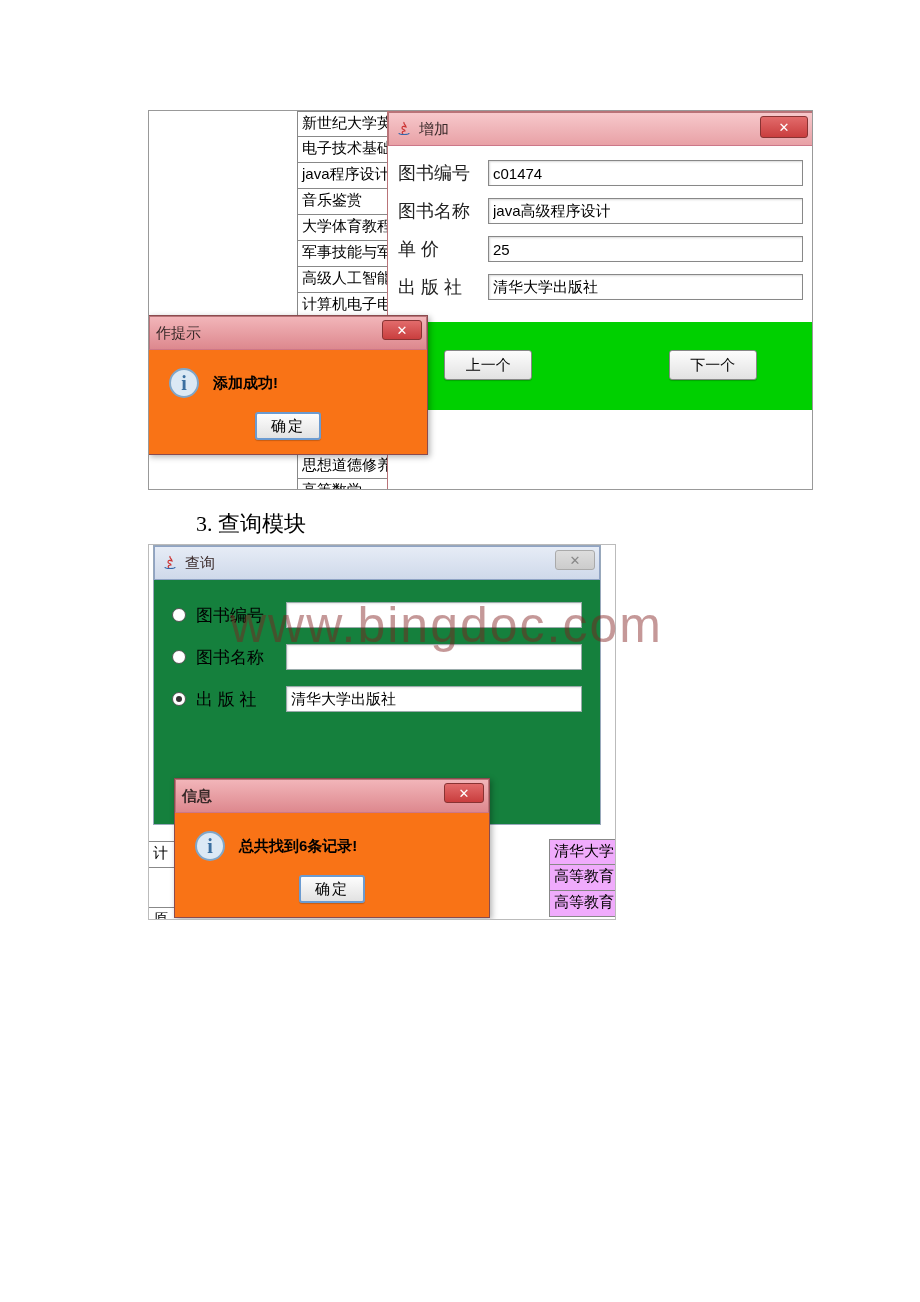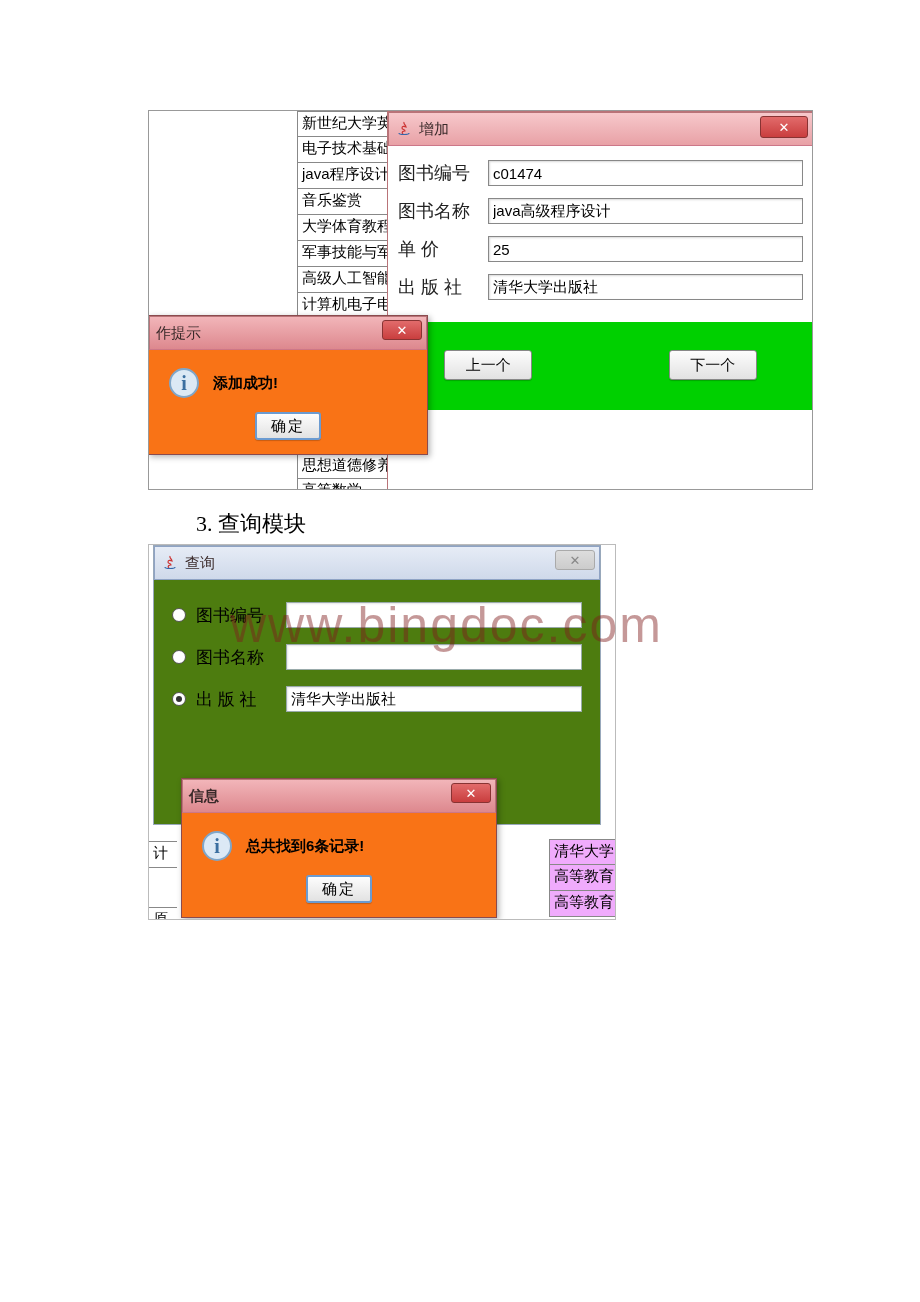--- a/index.html
+++ b/index.html
@@ -29,21 +29,21 @@
 .info-icon { width: 30px; height: 30px; border-radius: 50%; background: #dce9f5; border: 2px solid #7fa6c9; color: #3b6fa0; display: flex; align-items: center; justify-content: center; font-family: Georgia, serif; font-weight: bold; font-size: 20px; }
 .alert-msg { font-size: 15px; font-weight: bold; }
 .alert-footer { display: flex; justify-content: center; padding: 0 0 14px 0; }
 .alert-footer .win-btn { min-width: 66px; height: 28px; letter-spacing: 2px; text-indent: 0; border: 2px solid #6b9bd1; }
 .bg-list { position: absolute; }
 .bg-list .row { height: 26px; border: 1px solid #888; border-top: none; padding: 2px 4px; font-size: 15px; background: #fff; white-space: nowrap; overflow: hidden; }
 .bg-list .row:first-child { border-top: 1px solid #888; }
 .right-col { position: absolute; }
 .right-col .rcell { height: 26px; border: 1px solid #888; border-top: none; padding: 2px 4px; font-size: 15px; background: #f0abfc; white-space: nowrap; overflow: hidden; }
 .right-col .rcell.first { border-top: 1px solid #888; }
-.query-win { position: absolute; border: 1px solid #98a8bb; background: #4d7c0f; }
+.query-win { position: absolute; border: 1px solid #98a8bb; background: #15803d; }
 .query-body { padding: 22px 18px 18px 18px; }
 .q-row { display: flex; align-items: center; margin-bottom: 16px; }
 .radio { width: 14px; height: 14px; border: 1px solid #555; border-radius: 50%; margin-right: 10px; display: flex; align-items: center; justify-content: center; background: #fff; }
 .radio .dot { width: 6px; height: 6px; background: #333; border-radius: 50%; }
 .q-label { width: 90px; font-size: 17px; }
 .q-input { flex: 1; height: 26px; border: 1px solid #9aa; background: #fff; padding: 2px 4px; font-size: 15px; box-shadow: inset 1px 1px 2px rgba(0,0,0,0.1); }
 .q-buttons { display: flex; gap: 80px; justify-content: center; margin-top: 24px; }
 .q-buttons .win-btn { letter-spacing: 0; text-indent: 0; min-width: 110px; }
 .bottom-left-cells { position: absolute; }
 .bottom-left-cells .c { height: 26px; border-top: 1px solid #888; padding: 2px 4px; font-size: 15px; background: #fff; }
@@ -169,21 +169,21 @@
     <div class="c" style="height:40px;"></div>
     <div class="c">原理</div>
   </div>
 
   <div class="right-col" style="left:400px; top:294px; width:68px;">
     <div class="rcell first">清华大学</div>
     <div class="rcell">高等教育</div>
     <div class="rcell">高等教育</div>
   </div>
 
-  <div class="alert" style="left:32px; top:233px; width:316px;">
+  <div class="alert" style="left:25px; top:233px; width:316px;">
     <div class="titlebar">
       <span class="title-text" style="font-weight:bold;">信息</span>
       <div class="close-btn small">
           <span>✕</span>
         </div>
     </div>
     <div class="alert-body">
       <div class="info-icon">i</div>
       <div class="alert-msg">总共找到6条记录!</div>
     </div>

